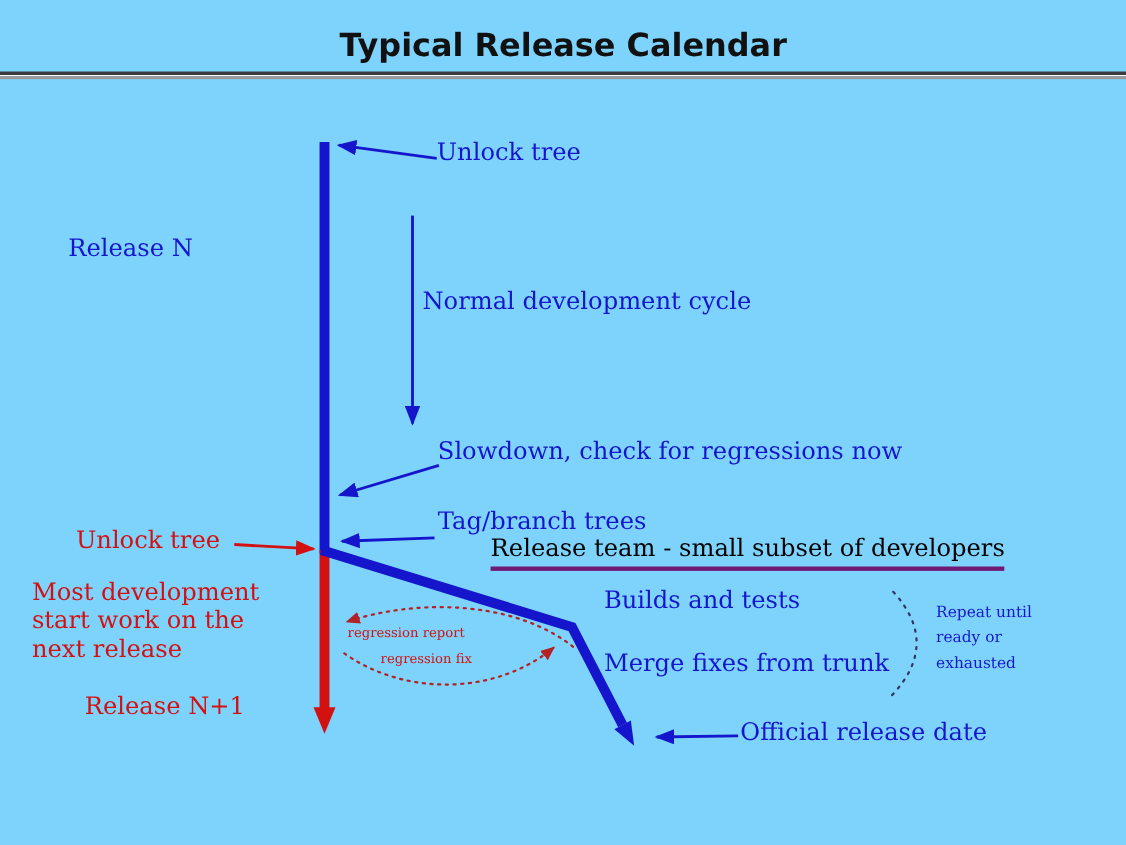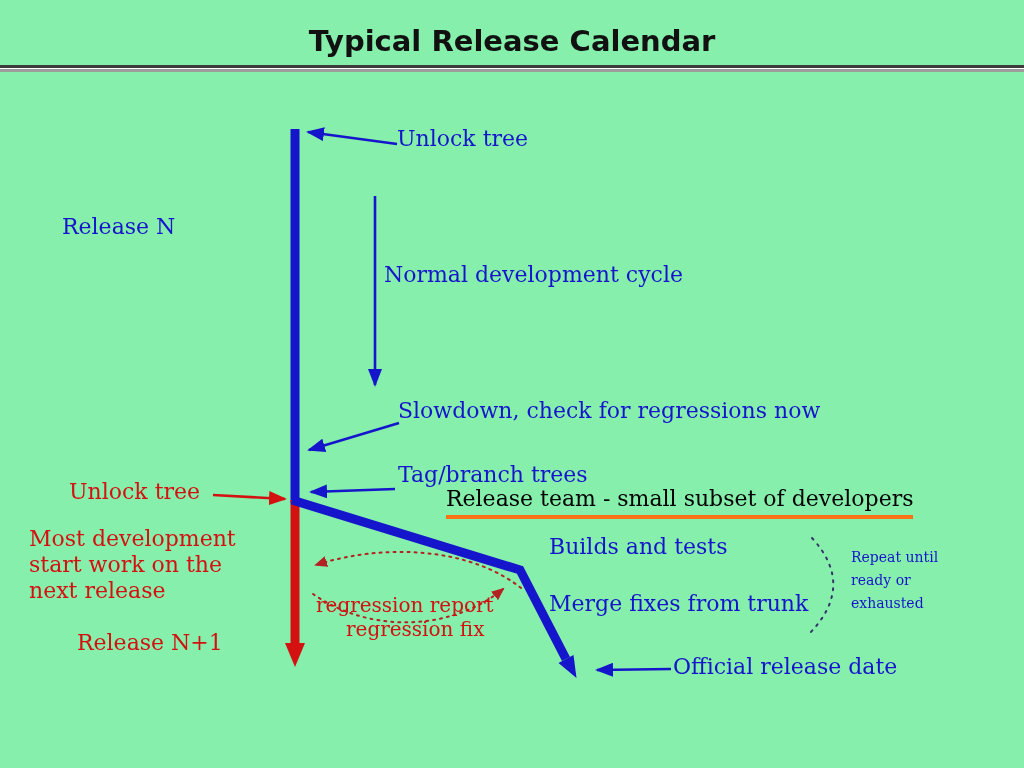--- a/index.html
+++ b/index.html
@@ -1,28 +1,28 @@
 <!DOCTYPE html>
 <html><head>
 <meta charset="utf-8">
 <style>
   html,body{margin:0;padding:0;background:#ffffff;}
-  .slide{position:relative;width:1024px;height:768px;background:#86efac;overflow:hidden;font-family:"DejaVu Serif",serif;}
+  .slide{position:relative;width:1024px;height:768px;background:#7dd3fc;overflow:hidden;font-family:"DejaVu Serif",serif;}
   .title{position:absolute;top:24px;left:0;width:1024px;margin:0;text-align:center;
          font-family:"DejaVu Sans",sans-serif;font-size:29px;font-weight:700;color:#111111;}
   .divider{position:absolute;top:65px;left:0;width:1024px;height:7px;
          background:linear-gradient(to bottom,#3c3c3c 0%,#3c3c3c 40%,#ffffff 40%,#ffffff 56%,#9c9c9c 56%,#9c9c9c 100%);}
   .art{position:absolute;top:0;left:0;width:1024px;height:768px;}
   .lbl{position:absolute;font-size:22px;line-height:26px;white-space:nowrap;}
-  .sm{font-size:20px;line-height:20px;margin-top:30px;}
+  .sm{font-size:12px;line-height:20px;}
   .md{font-size:14px;line-height:23px;}
   .blue{color:#1515cc;}
   .red{color:#d41111;}
   .black{color:#000000;}
-  .underline{border-bottom:4px solid #f97316;padding-bottom:3px;}
+  .underline{border-bottom:4px solid #701a75;padding-bottom:3px;}
   .stroke-blue-thin{stroke:#1515cc;stroke-width:2.6;fill:none;}
   .stroke-red-thin{stroke:#d41111;stroke-width:2.6;fill:none;}
   .stroke-blue-thick{stroke:#1515cc;stroke-width:9;fill:none;}
   .stroke-red-thick{stroke:#d41111;stroke-width:9;fill:none;}
   .dotted-red{stroke:#b22222;stroke-width:2;fill:none;stroke-dasharray:2 5;stroke-linecap:round;}
   .dotted-navy{stroke:#333366;stroke-width:2;fill:none;stroke-dasharray:2 6;stroke-linecap:round;}
 </style>
 </head>
 <body>
 

